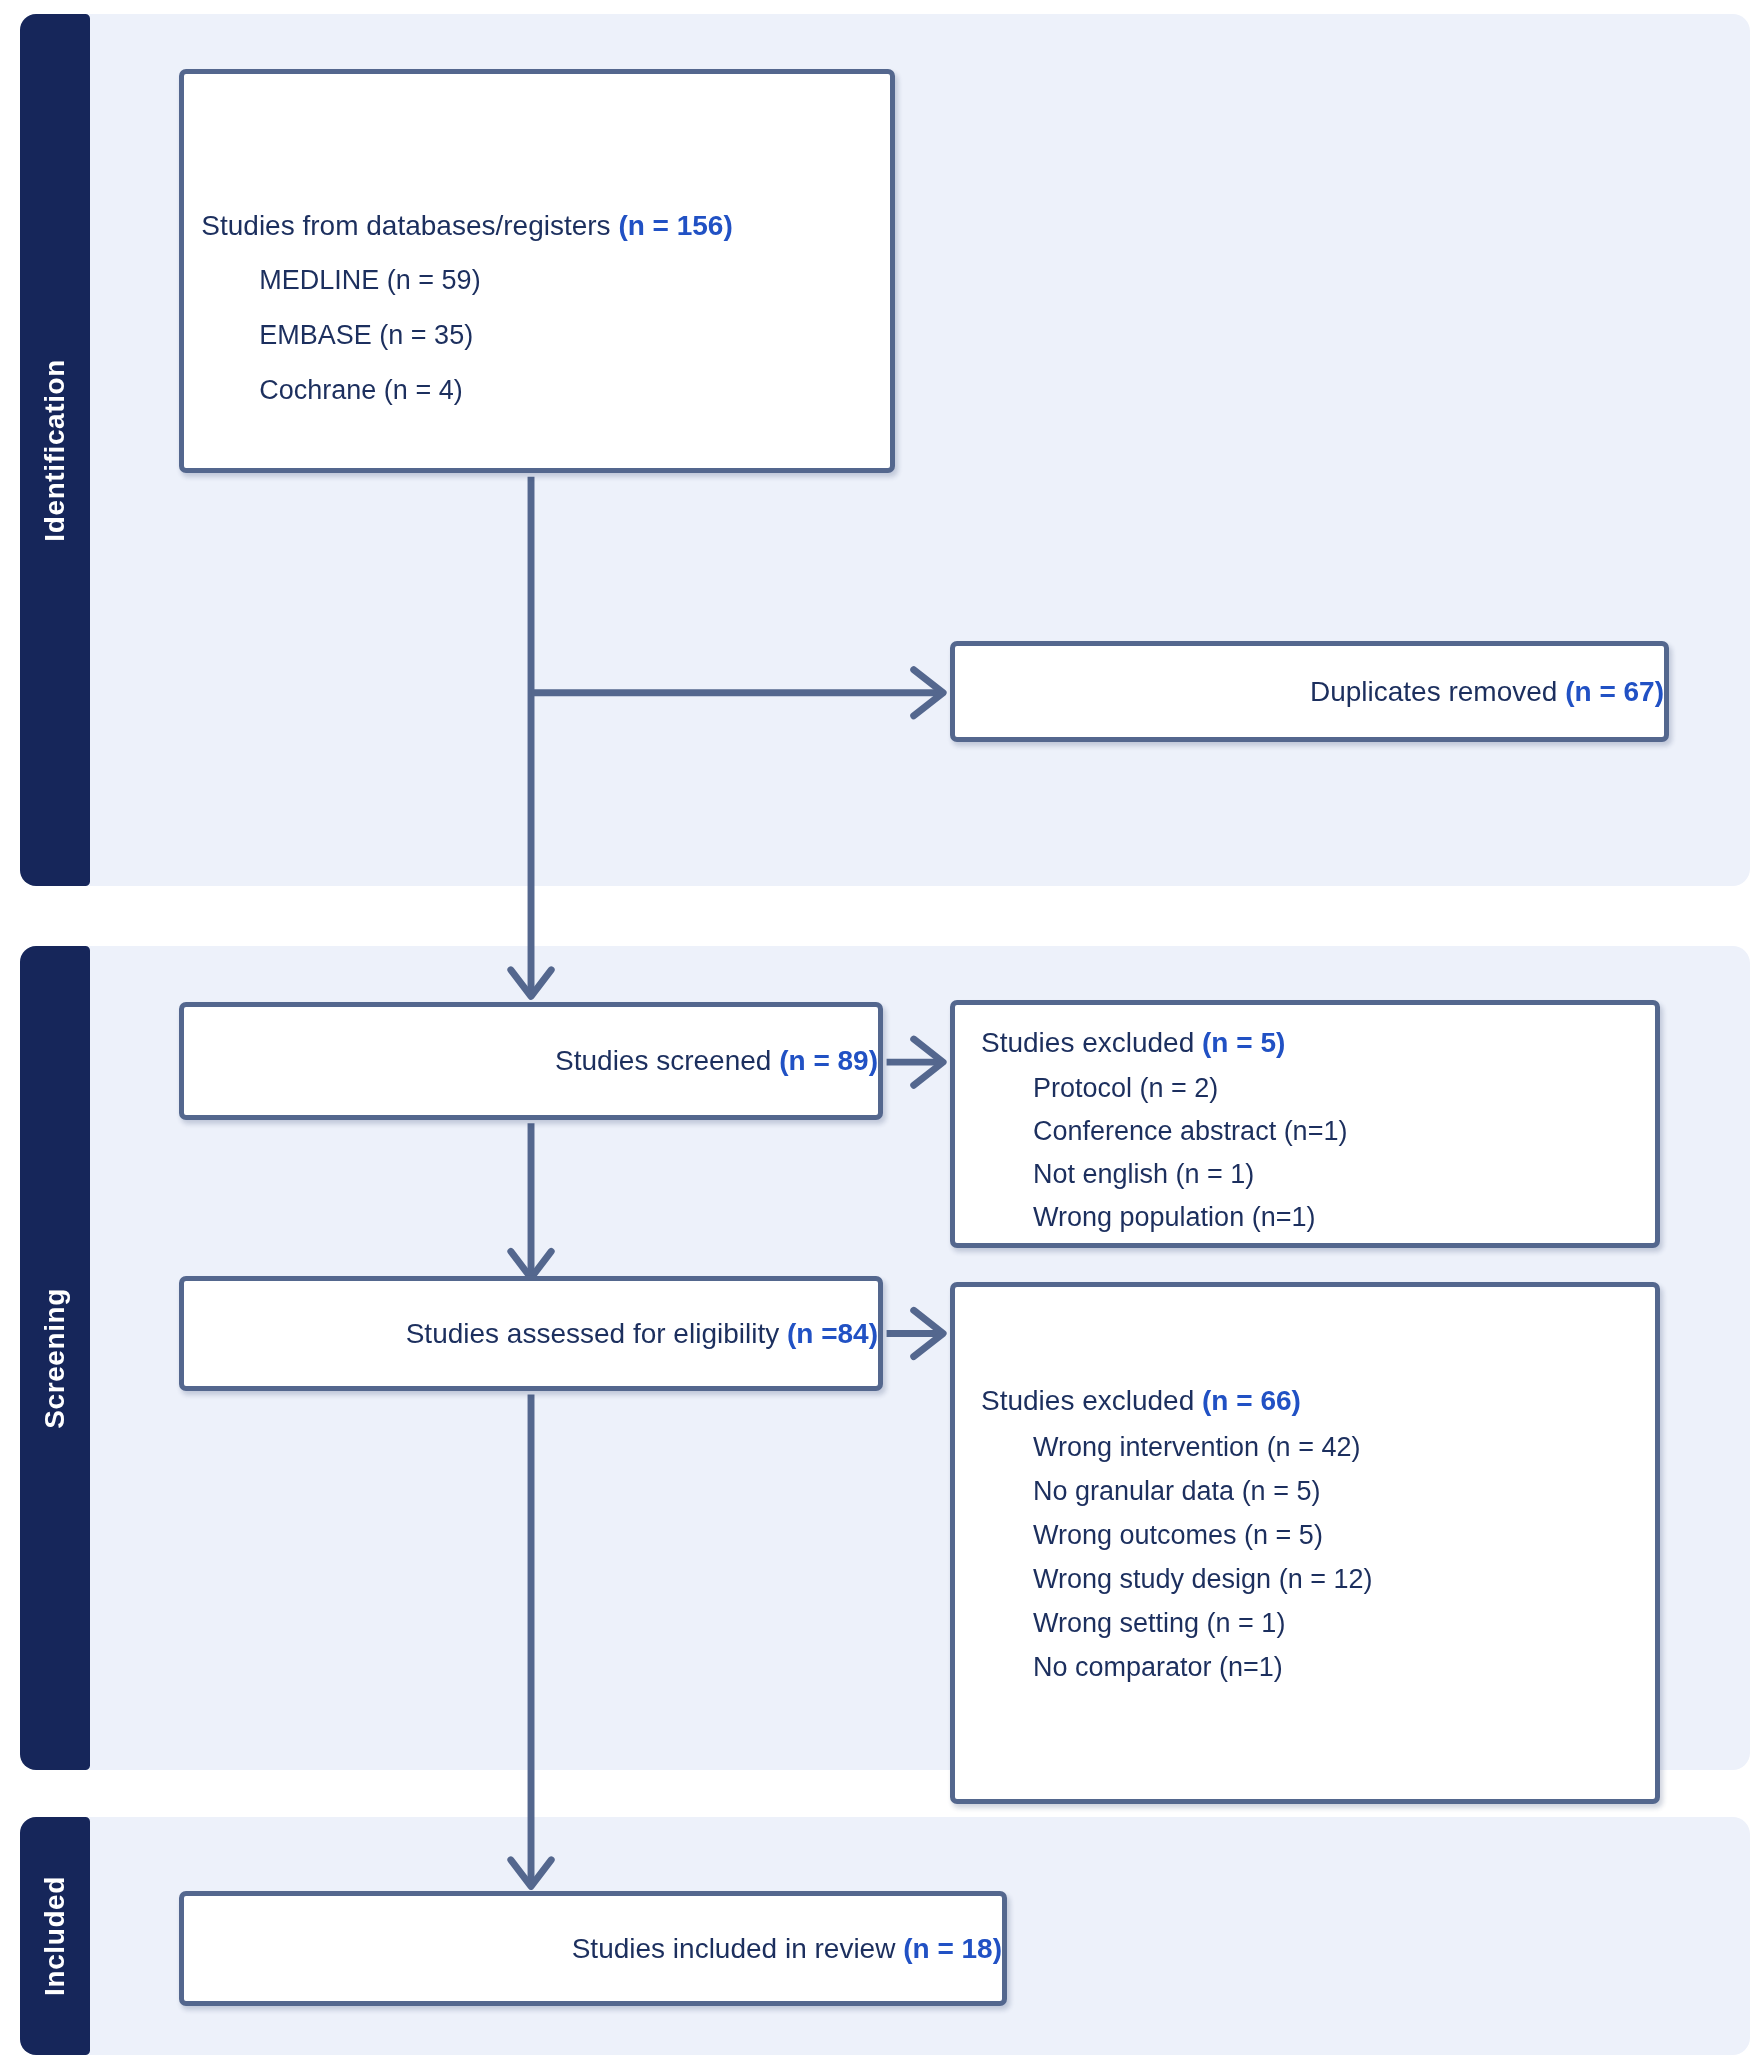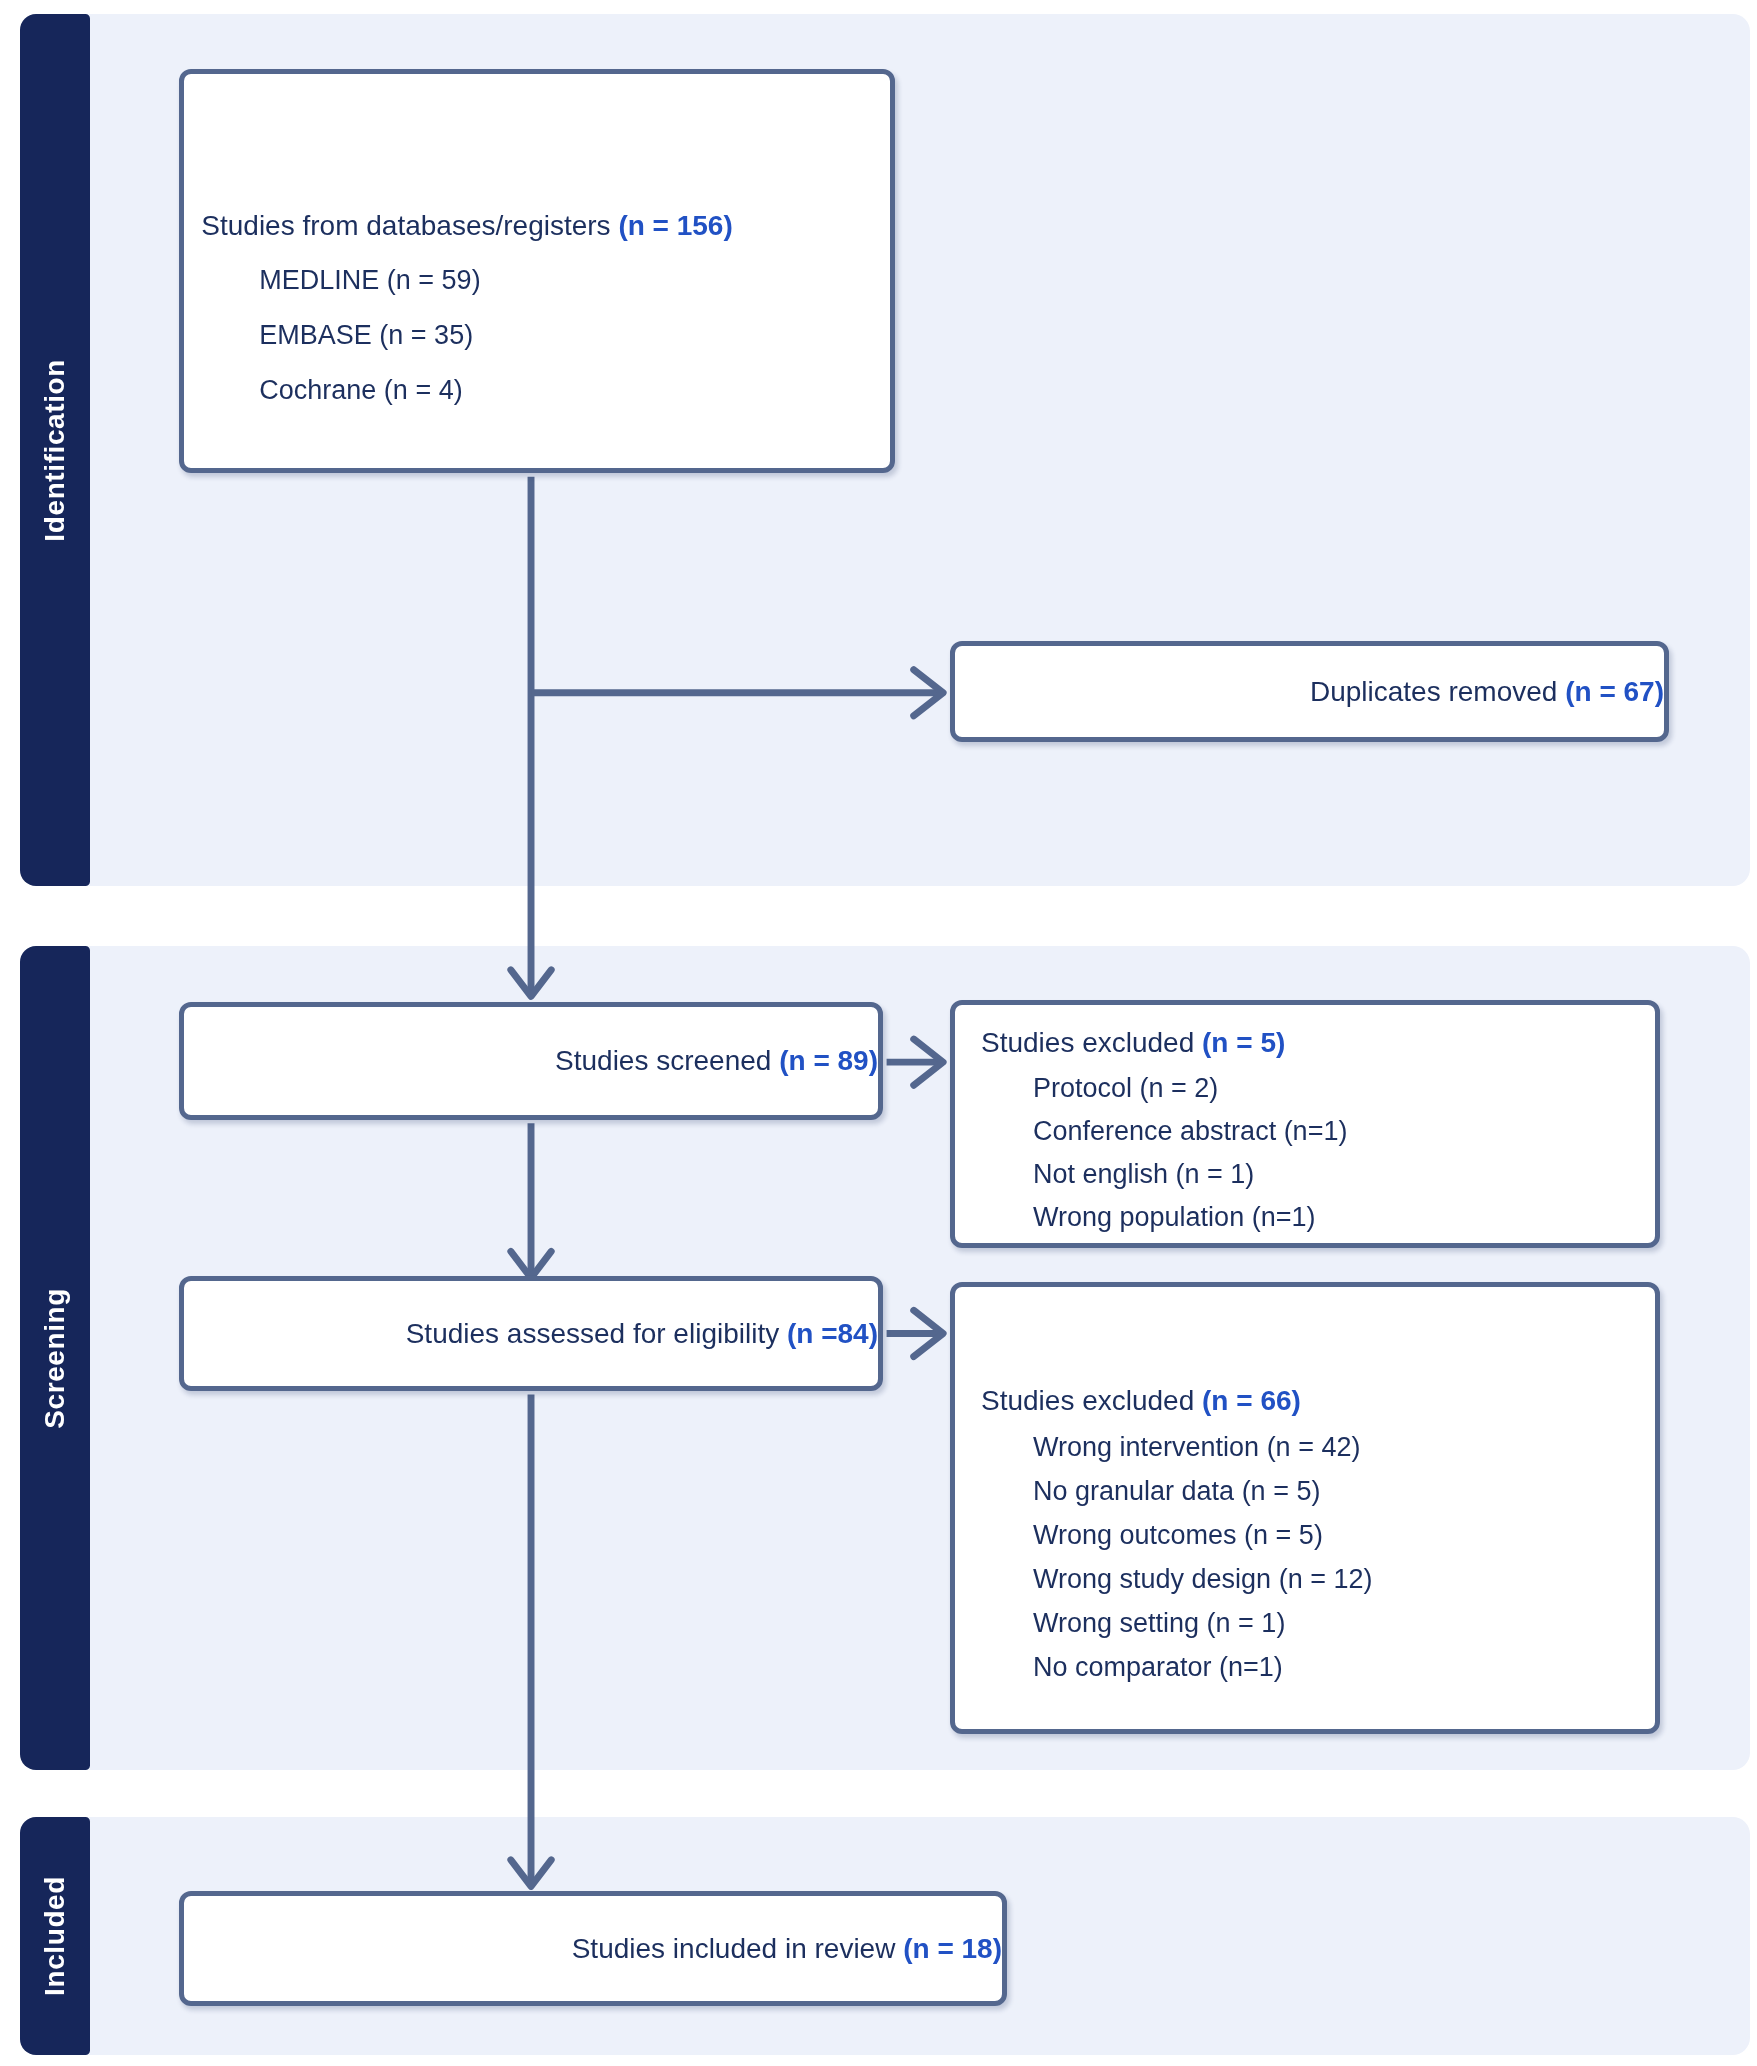--- a/index.html
+++ b/index.html
@@ -28,21 +28,21 @@
   .stage-bar-screening{top:946px;height:824px;}
   .stage-bar-included{top:1817px;height:238px;}
   .stage-bar span{
     writing-mode:vertical-rl;transform:rotate(180deg);
     color:#ffffff;font-weight:bold;font-size:28px;letter-spacing:0.6px;
     white-space:nowrap;
   }
   
   .fbox{
     position:absolute;box-sizing:border-box;
-    background:#ffffff;border:5.8px solid #54678e;border-radius:12px;
+    background:#ffffff;border:5.8px solid #54678e;border-radius:7px;
     color:#1c2f5e;
     box-shadow:2.9px 4px 5.2px rgba(22,38,90,0.20);
   }
   .fbox .title{font-size:28px;line-height:49px;white-space:nowrap;}
   .fbox .count{color:#2151c4;font-weight:bold;}
   .fbox .items{margin-left:58px;}
   .fbox .items div{font-size:27px;white-space:nowrap;}
   .center-line{display:flex;align-items:center;justify-content:flex-end;}
   .center-line .title{line-height:normal;}
 
@@ -52,21 +52,21 @@
 
   .box-duplicates{left:950px;top:641px;width:719px;height:101px;padding-left:26px;}
   .box-screened{left:179px;top:1002px;width:704px;height:118px;padding-left:20px;}
 
   .box-excluded-screening{left:950px;top:1000px;width:710px;height:248px;padding:12.7px 11.5px 0 26px;}
   .box-excluded-screening .items{margin-left:52px;}
   .box-excluded-screening .items div{line-height:43px;}
 
   .box-assessed{left:179px;top:1276px;width:704px;height:115px;padding-left:20px;}
 
-  .box-excluded-eligibility{left:950px;top:1282px;width:710px;height:452px;padding:89px 11.5px 0 26px;}
+  .box-excluded-eligibility{left:950px;top:1282px;width:710px;height:522px;padding:89px 11.5px 0 26px;}
   .box-excluded-eligibility .items{margin-left:52px;}
   .box-excluded-eligibility .items div{line-height:44px;}
 
   .box-included{left:179px;top:1891px;width:828px;height:115px;padding-left:20px;}
 
   
   .arrows{position:absolute;left:0;top:0;pointer-events:none;}
   .arrows path{stroke:#54678e;stroke-width:12;fill:none;}
   .arrows path.head{stroke-linecap:round;stroke-linejoin:round;}
 </style>

